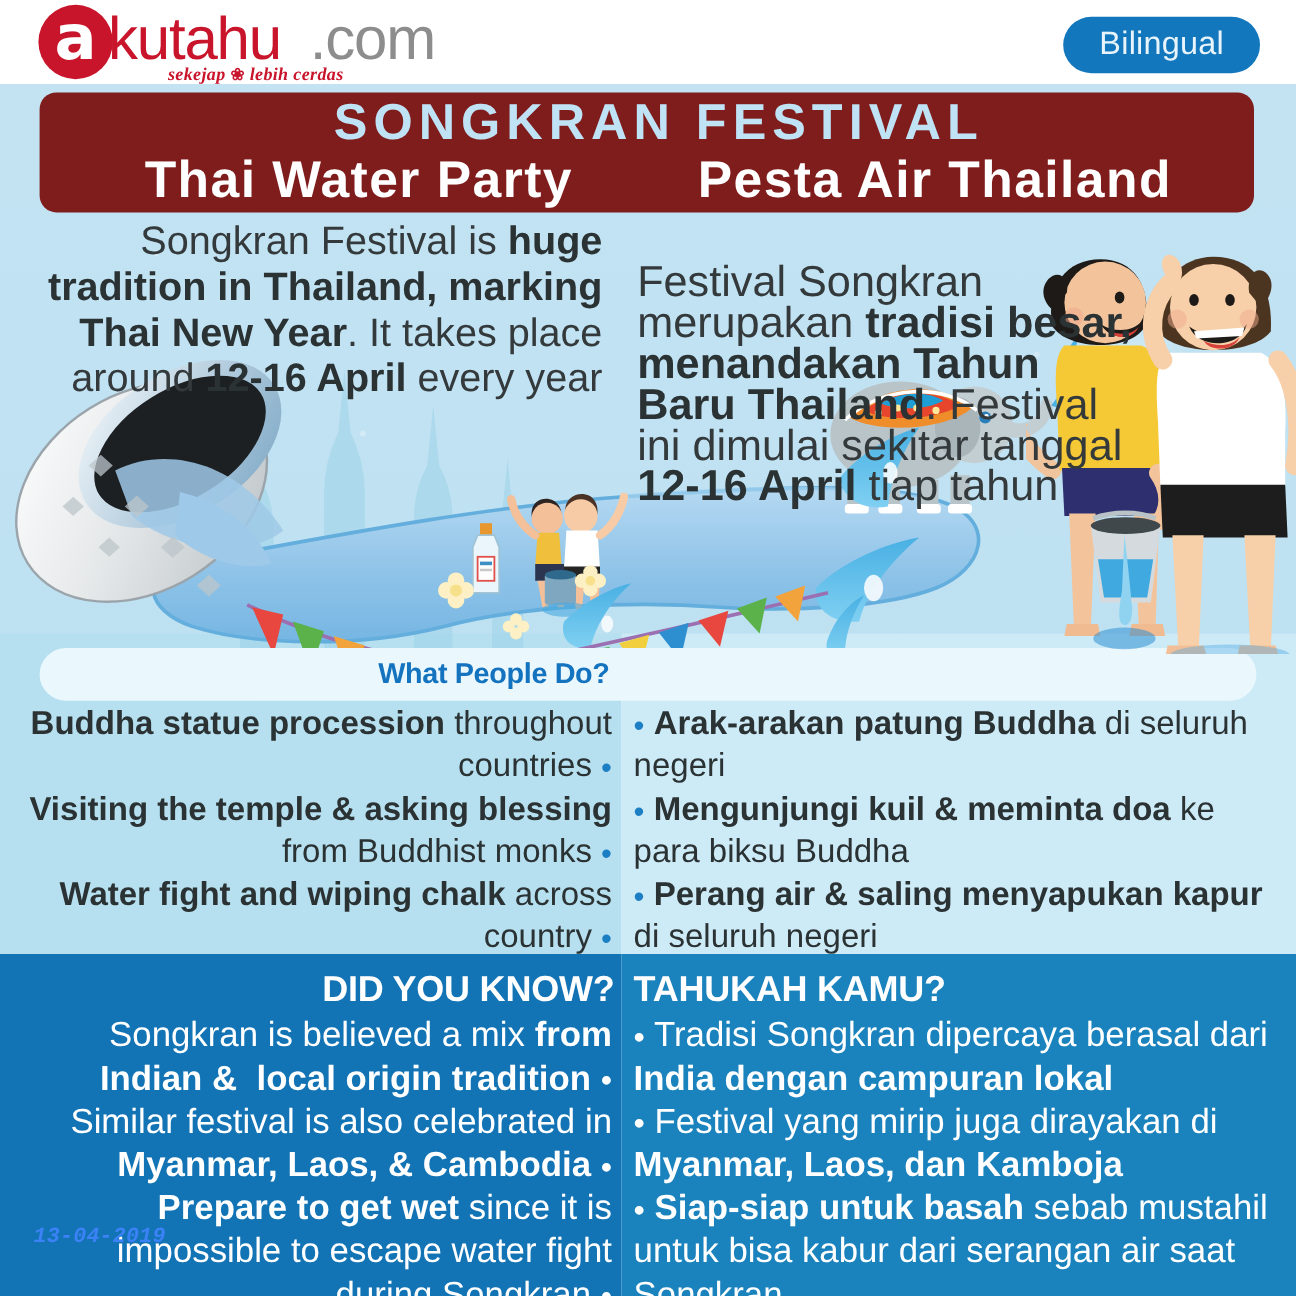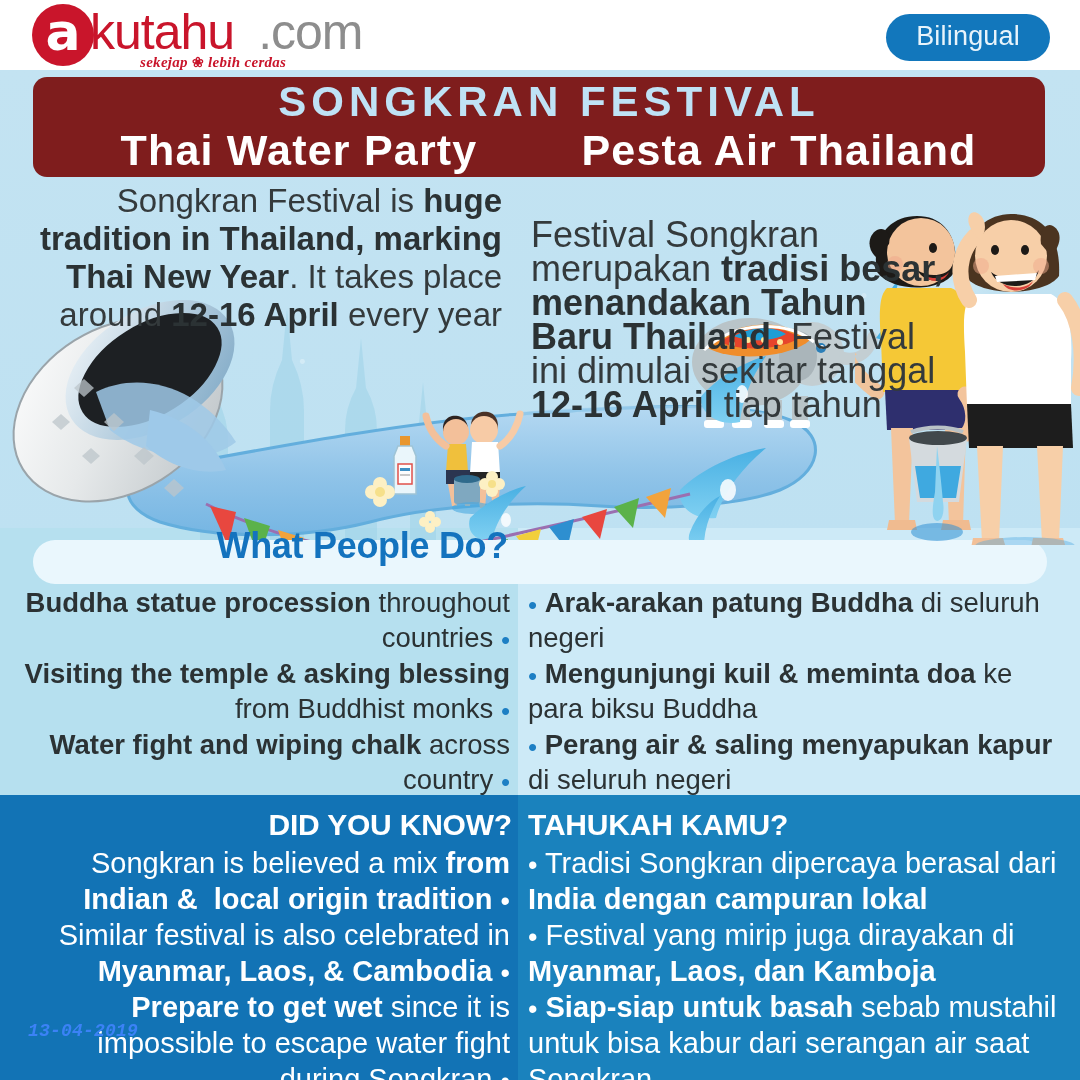--- a/index.html
+++ b/index.html
@@ -110,22 +110,22 @@
   
   .illus { position:absolute; left:0; top:70px; width:1080px; height:470px; z-index:8; pointer-events:none; }
   .kids-big { position:absolute; left:855px; top:180px; width:230px; height:365px; z-index:13; }
 
   
   .mid-band {
     position:absolute; left:33px; top:540px; width:1014px; height:44px;
     background:#eaf7fd; border-radius:22px; z-index:6;
   }
   .mid-head {
-    position:absolute; top:526px; z-index:10; color:#1473BE;
-    font-size:36px; font-weight:bold; font-family:"Liberation Sans", sans-serif;
+    position:absolute; top:542px; z-index:10; color:#1473BE;
+    font-size:24px; font-weight:bold; font-family:"Liberation Sans", sans-serif;
     letter-spacing:-.3px; line-height:40px;
   }
   .mid-head.en { left:20px; width:488px; text-align:right; }
   .mid-head.id { left:528px; width:540px; text-align:left; }
 
   .mid-list { position:absolute; z-index:10; color:#2b3234; font-size:27.5px; line-height:34.5px; }
   .mid-list.en { left:20px; top:586px; width:490px; text-align:right; }
   .mid-list.id { left:528px; top:586px; width:545px; text-align:left; }
   .mid-list li { list-style:none; margin-bottom:2px; }
   .mid-list b { font-weight:bold; }

